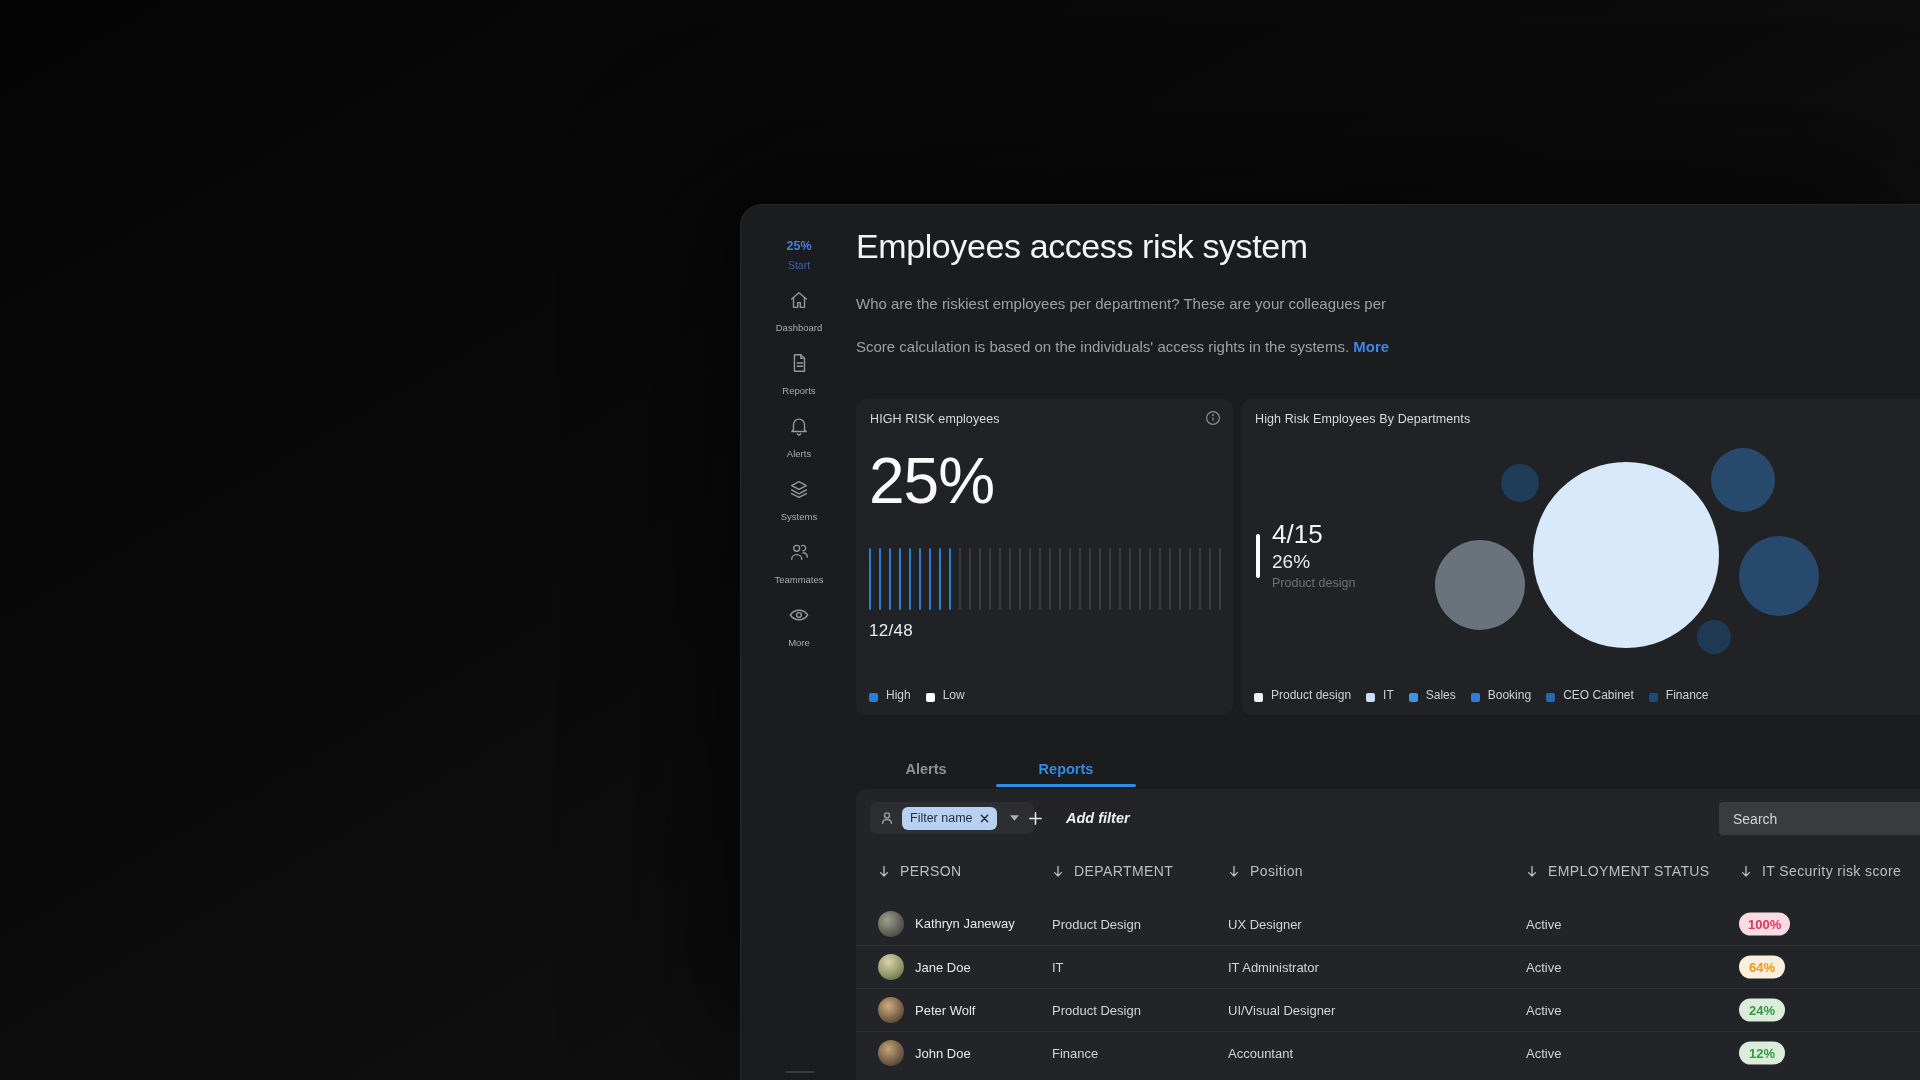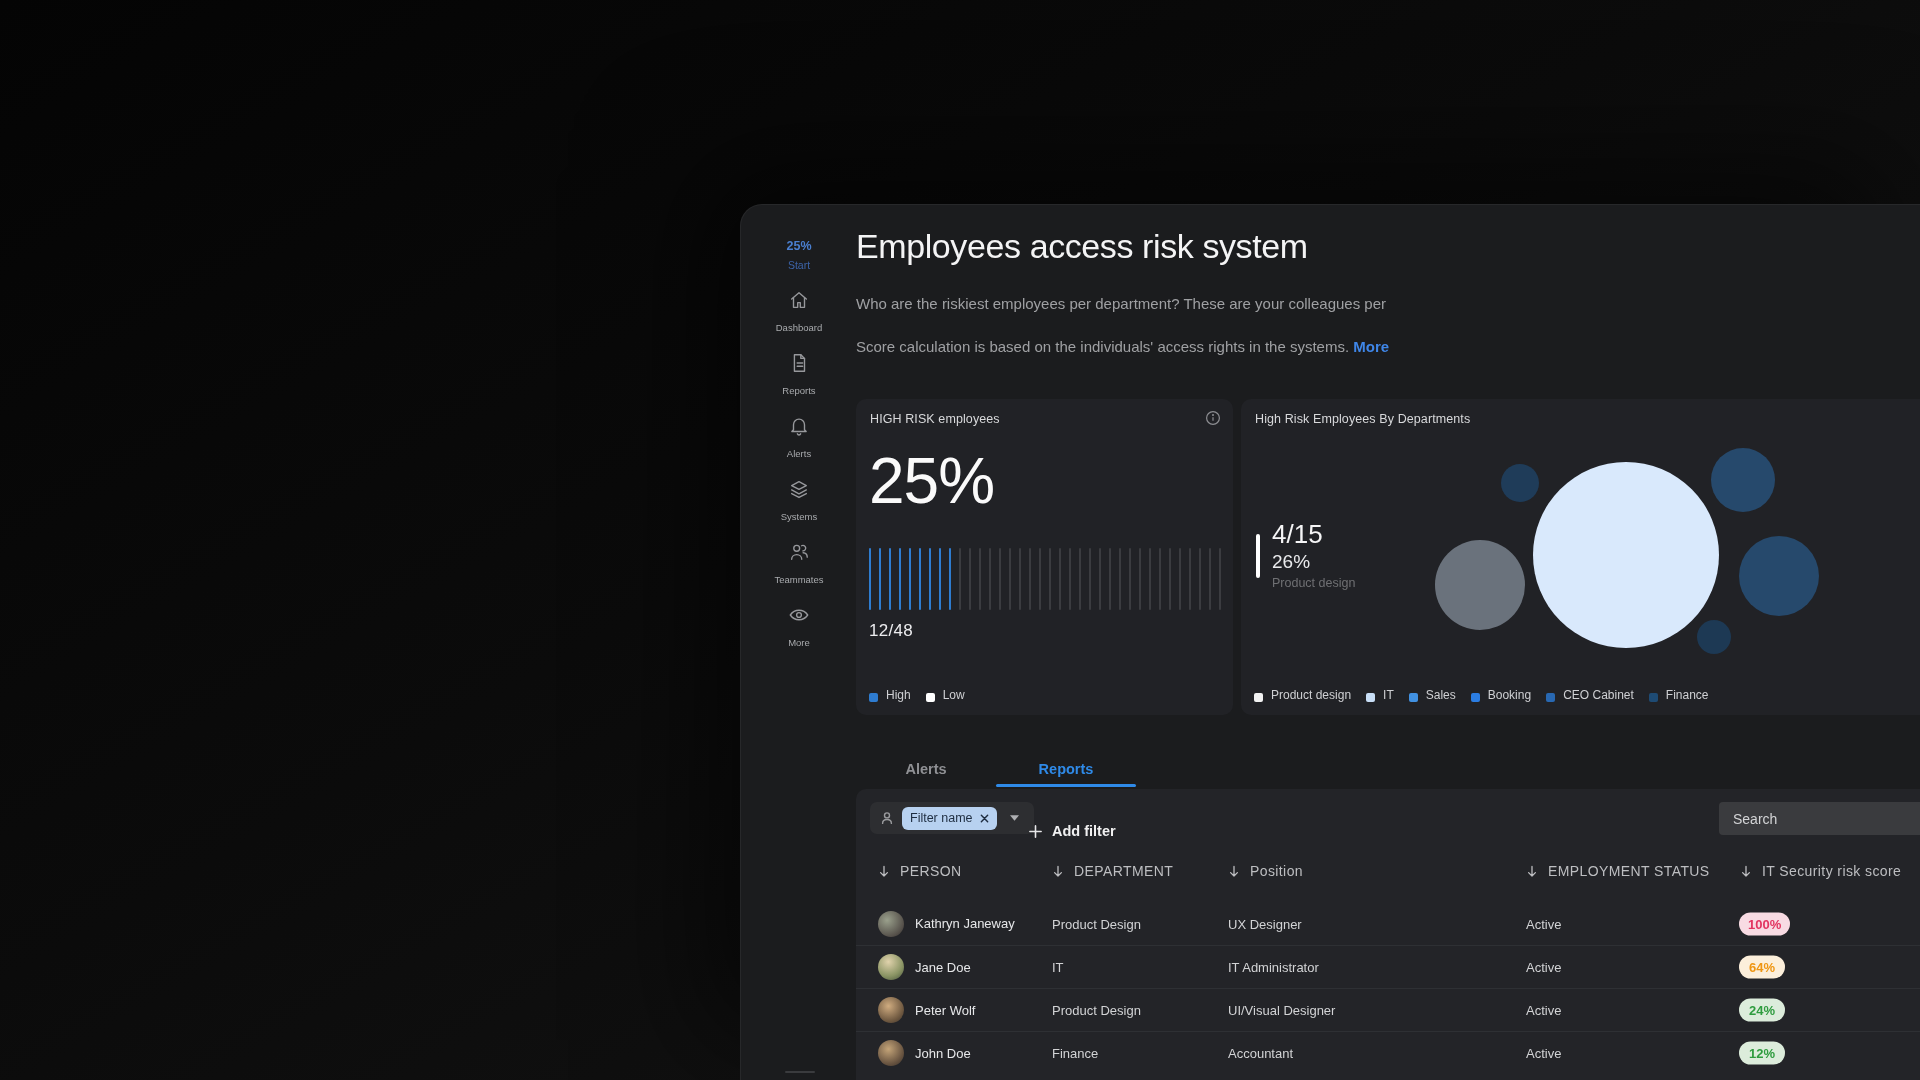--- a/index.html
+++ b/index.html
@@ -74,22 +74,22 @@
     background:#232428; border-top-left-radius:10px; }
   .filterrow { position:absolute; left:0; top:0; width:100%; height:60px; }
   .filtergroup { position:absolute; left:14px; top:13px; height:32px; display:flex; align-items:center;
     gap:7px; background:#2d2e31; border-radius:7px; padding:0 8px 0 9px; cursor:pointer; }
   .filtergroup .person-ic { width:16px; height:16px; stroke:#9a9b9e; fill:none; stroke-width:1.4; stroke-linecap:round; }
   .chip { display:flex; align-items:center; gap:7px; height:23px; background:#b7d1f0;
     border-radius:6px; padding:0 8px; font-size:12.5px; color:#1e2d40; font-weight:500; cursor:pointer; }
   .chip svg { width:9px; height:9px; stroke:#1e2d40; stroke-width:1.6; stroke-linecap:round; }
   .caretbox { display:flex; align-items:center; justify-content:center; width:22px; height:23px; cursor:pointer; }
   .caretbox svg { width:9px; height:6px; fill:#aeafb2; }
-  .addfilter { position:absolute; left:172px; top:26px; height:32px; display:flex; align-items:center;
-    gap:9px; color:#f0f0f1; font-size:14.5px; font-weight:600; cursor:pointer; }
+  .addfilter { position:absolute; left:172px; top:13px; height:32px; display:flex; align-items:center;
+    gap:23px; color:#f0f0f1; font-size:14.5px; font-weight:600; cursor:pointer;font-style:italic; }
   .addfilter svg { width:15px; height:15px; stroke:#e6e6e8; stroke-width:1.7; stroke-linecap:round; }
   .search { position:absolute; left:863px; top:13px; width:250px; height:33px; background:#3a3b3e;
     border:none; border-radius:4px; padding:0 14px; font-size:14px; color:#e6e6e8;
     font-family:"Liberation Sans","DejaVu Sans",sans-serif; outline:none; }
   .search::placeholder { color:#d3d4d6; opacity:1; }
 
   .thead { position:absolute; left:0; top:74px; width:100%; height:30px; }
   .th { position:absolute; top:0; display:flex; align-items:center; gap:10px; font-size:14px;
     color:#bdbec1; letter-spacing:.4px; cursor:pointer; }
   .th svg { width:12px; height:13px; stroke:#bdbec1; fill:none; stroke-width:1.3; stroke-linecap:round; stroke-linejoin:round; }

